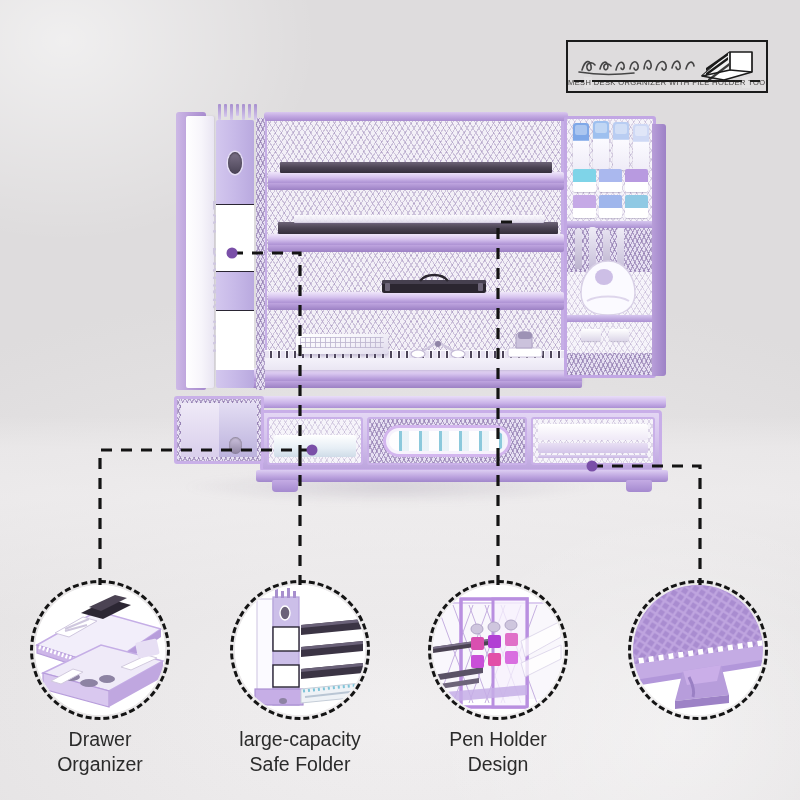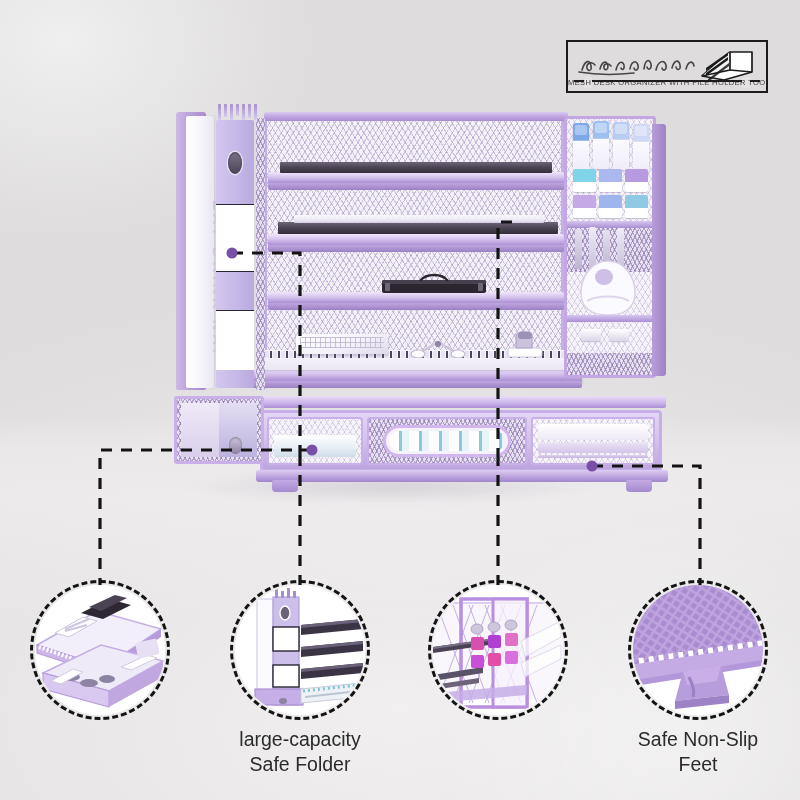--- a/index.html
+++ b/index.html
@@ -604,20 +604,22 @@
         <ellipse cx="36" cy="92" rx="9" ry="4"></ellipse>
           <ellipse cx="54" cy="98" rx="9" ry="4"></ellipse>
         <ellipse cx="72" cy="94" rx="8" ry="4"></ellipse>
       </g>
       <path d="M16 96 L38 84 L48 87 L26 99 Z" fill="#ffffff" stroke="#d2cade"></path>
       <path d="M86 82 L112 70 L122 73 L96 85 Z" fill="#ffffff" stroke="#d2cade"></path>
       <rect x="100" y="58" width="22" height="16" rx="2" fill="#e7dff4" transform="rotate(-12 100 58)"></rect>
     </svg>
   </div>
   <div class="callout-ring"></div>
+  <div class="callout-label">Drawer
+Organizer</div>
 </div>
 
 <div class="callout" style="left:235px; top:585px;">
   <div class="callout-circle">
     <svg viewBox="0 0 130 130" style="width:100%;height:100%">
       <rect width="130" height="130" fill="#ffffff"></rect>
 
       <rect x="22" y="14" width="16" height="104" fill="#fbfaff" stroke="#d6cee6" stroke-width="1.2"></rect>
 
       <rect x="38" y="12" width="26" height="108" fill="#ccbfe9" stroke="#b4a2da" stroke-width="1.2"></rect>
@@ -695,20 +697,22 @@
 
       <path d="M0 108 L94 100 L94 110 L0 118 Z" fill="#c6aee6" opacity=".85"></path>
 
       <g fill="#ffffff" opacity=".75" stroke="#d8d0e8">
         <path d="M88 56 L128 36 L128 52 L92 72 Z"></path>
         <path d="M88 78 L128 60 L128 74 L92 92 Z"></path>
       </g>
     </svg>
   </div>
   <div class="callout-ring"></div>
+  <div class="callout-label">Pen Holder
+Design</div>
 </div>
 
 <div class="callout" style="left:633px; top:585px;">
   <div class="callout-circle">
     <svg viewBox="0 0 130 130" style="width:100%;height:100%">
       <rect width="130" height="130" fill="#ffffff"></rect>
       <defs>
         <pattern id="meshpat" width="11" height="11" patternUnits="userSpaceOnUse" patternTransform="rotate(-12)">
           <path d="M5.5 0 L11 5.5 L5.5 11 L0 5.5 Z" fill="none" stroke="#c3a9e2" stroke-width="2.4"></path>
         </pattern>
@@ -722,15 +726,13 @@
       <path d="M-4 80 L134 60 L134 76 L-4 98 Z" fill="#c4abe4"></path>
       <path d="M-4 96 L134 74 L134 80 L-4 102 Z" fill="#b297da"></path>
 
       <path d="M50 86 L88 80 L96 110 L42 116 Z" fill="#b79ddb"></path>
       <path d="M50 86 L88 80 L84 96 L54 100 Z" fill="#caaee8"></path>
       <path d="M56 92 C60 100,62 106,60 112" stroke="#9a80c4" stroke-width="3" fill="none"></path>
       <path d="M42 116 L96 110 L96 118 L42 124 Z" fill="#9d82c6"></path>
     </svg>
   </div>
   <div class="callout-ring"></div>
-  <div class="callout-label">Safe Non-Slip
-Feet</div>
 </div>
 
 </body></html>

